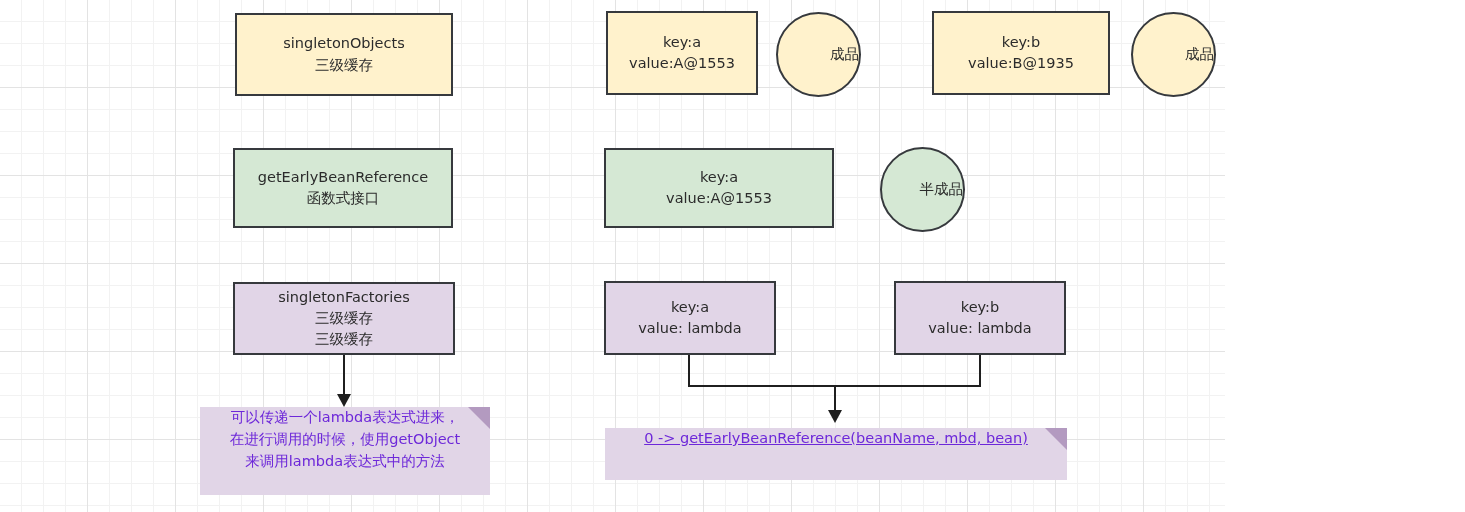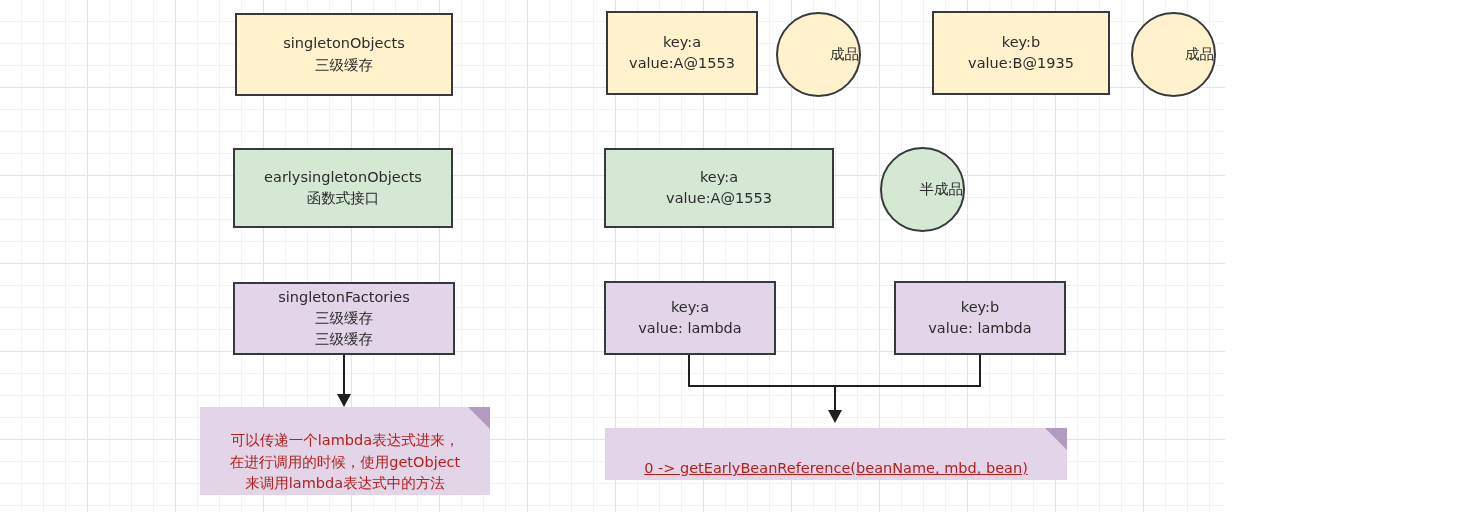--- a/index.html
+++ b/index.html
@@ -37,24 +37,24 @@
   }
   .node .line { display: block; white-space: nowrap; }
   .circle {
     border-radius: 50%;
     align-items: flex-end;
   }
   .note {
     position: absolute;
     box-sizing: border-box;
     display: flex;
-    align-items: flex-end;
+    align-items: flex-start;
     justify-content: center;
     text-align: center;
-    color: #b91c1c;
+    color: #6d28d9;
     font-size: 14.5px;
     line-height: 1.5;
     border: none;
   }
   .note .fold {
     position: absolute;
     top: 0;
     right: 0;
     width: 0;
     height: 0;
@@ -97,21 +97,21 @@
   <div class="node" style="left:932px; top:11px; width:178px; height:84px; background:#fff2cc;">
     <span class="line">key:b</span>
     <span class="line">value:B@1935</span>
   </div>
 
   <div class="node circle" style="left:1131px; top:12px; width:85px; height:85px; background:#fff2cc;">
     <span class="line">成品</span>
   </div>
 
   <div class="node" style="left:233px; top:148px; width:220px; height:80px; background:#d5e8d4;">
-    <span class="line">earlysingletonObjects</span>
+    <span class="line">getEarlyBeanReference</span>
     <span class="line">函数式接口</span>
   </div>
 
   <div class="node" style="left:604px; top:148px; width:230px; height:80px; background:#d5e8d4;">
     <span class="line">key:a</span>
     <span class="line">value:A@1553</span>
   </div>
 
   <div class="node circle" style="left:880px; top:147px; width:85px; height:85px; background:#d5e8d4;">
     <span class="line">半成品</span>

